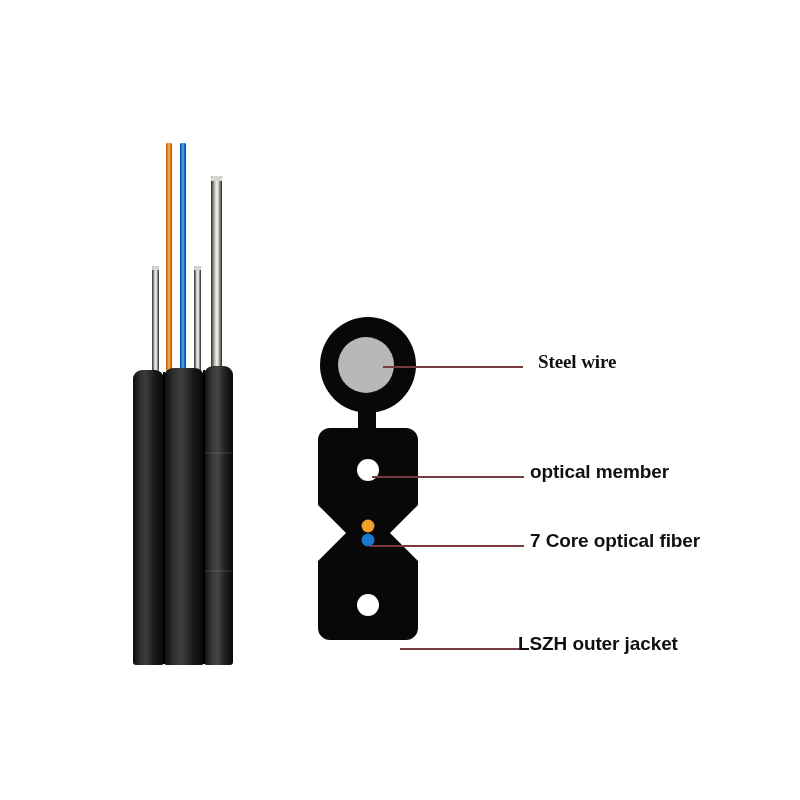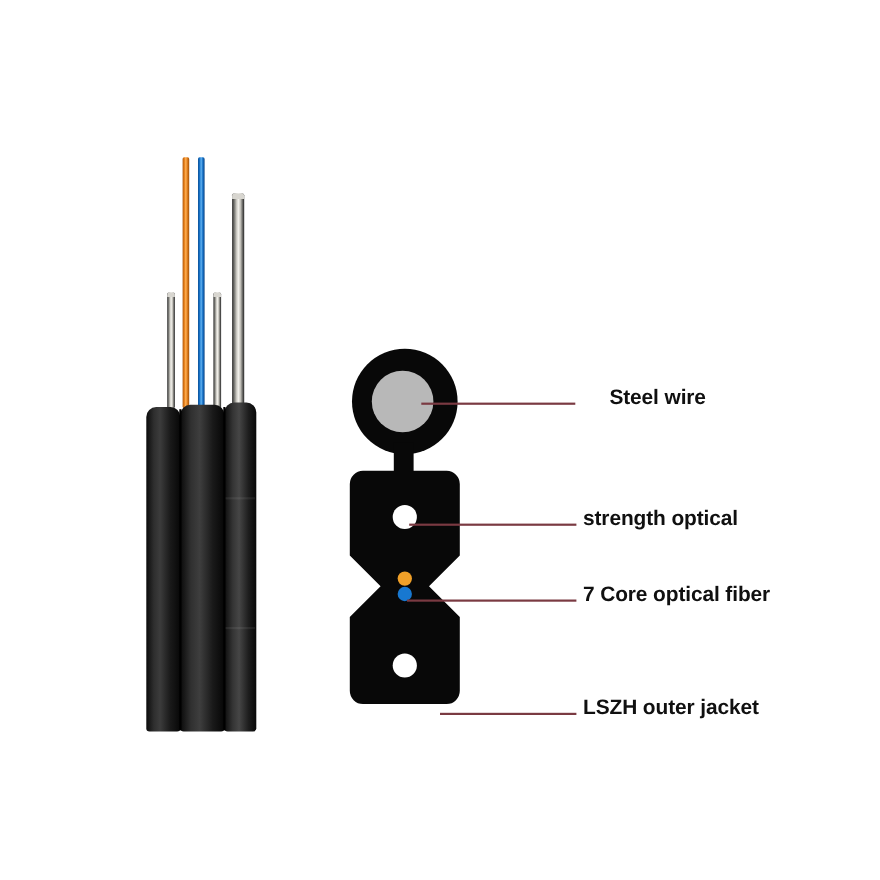--- a/index.html
+++ b/index.html
@@ -160,24 +160,24 @@
       <circle cx="68" cy="180" r="11" fill="#ffffff"></circle>
 
       <circle cx="68" cy="315" r="11" fill="#ffffff"></circle>
 
       <circle cx="68" cy="236" r="6.5" fill="#f0a028"></circle>
       <circle cx="68" cy="250" r="6.5" fill="#1878d0"></circle>
     </svg>
   </div>
 
   <div class="leader" style="left:383px; top:366px; width:140px;"></div>
-  <div class="callout" style="left:554px; top:362px; transform:translateY(-50%);">Steel wire</div>
+  <div class="callout" style="left:538px; top:362px; transform:translateY(-50%);font-family:Liberation Serif, serif;">Steel wire</div>
 
   <div class="leader" style="left:372px; top:476px; width:152px;"></div>
-  <div class="callout" style="left:530px; top:472px; transform:translateY(-50%);">strength optical</div>
+  <div class="callout" style="left:530px; top:472px; transform:translateY(-50%);">optical member</div>
 
   <div class="leader" style="left:370px; top:545px; width:154px;"></div>
   <div class="callout" style="left:530px; top:541px; transform:translateY(-50%);">7 Core optical fiber</div>
 
   <div class="leader" style="left:400px; top:648px; width:124px;"></div>
-  <div class="callout" style="left:530px; top:644px; transform:translateY(-50%);">LSZH outer jacket</div>
+  <div class="callout" style="left:518px; top:644px; transform:translateY(-50%);">LSZH outer jacket</div>
 
 </div>
 
 </body></html>

